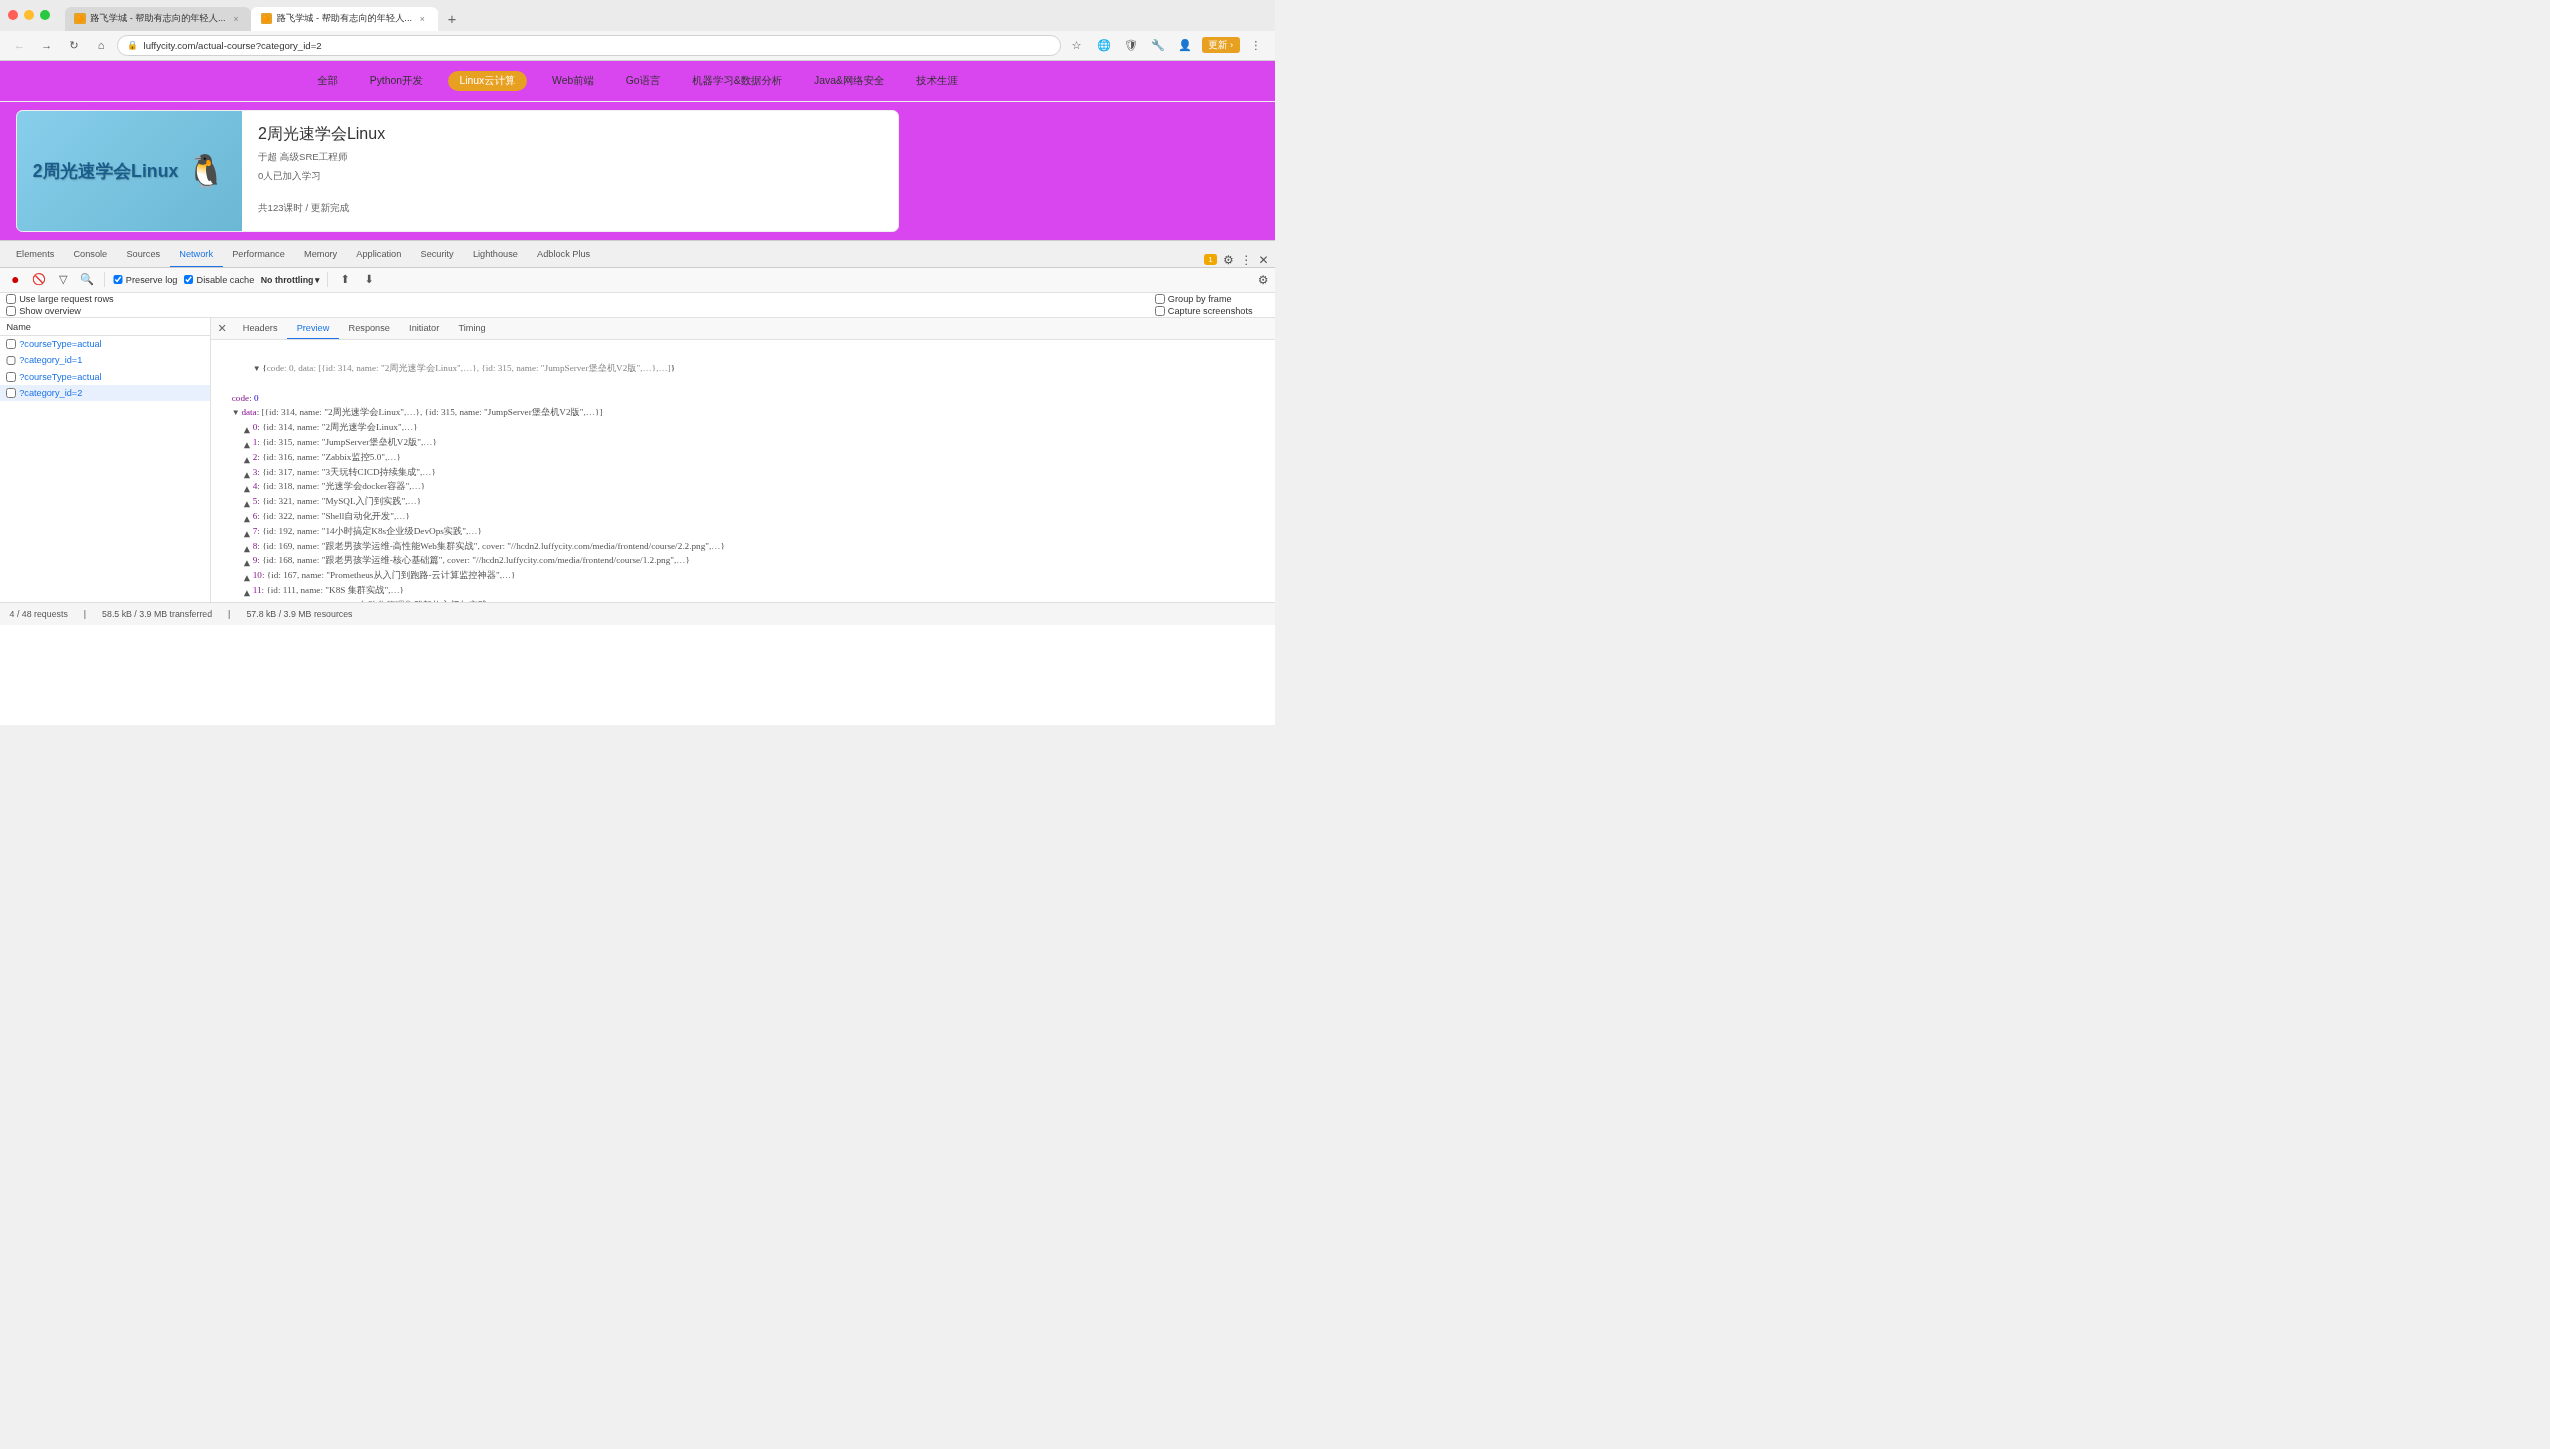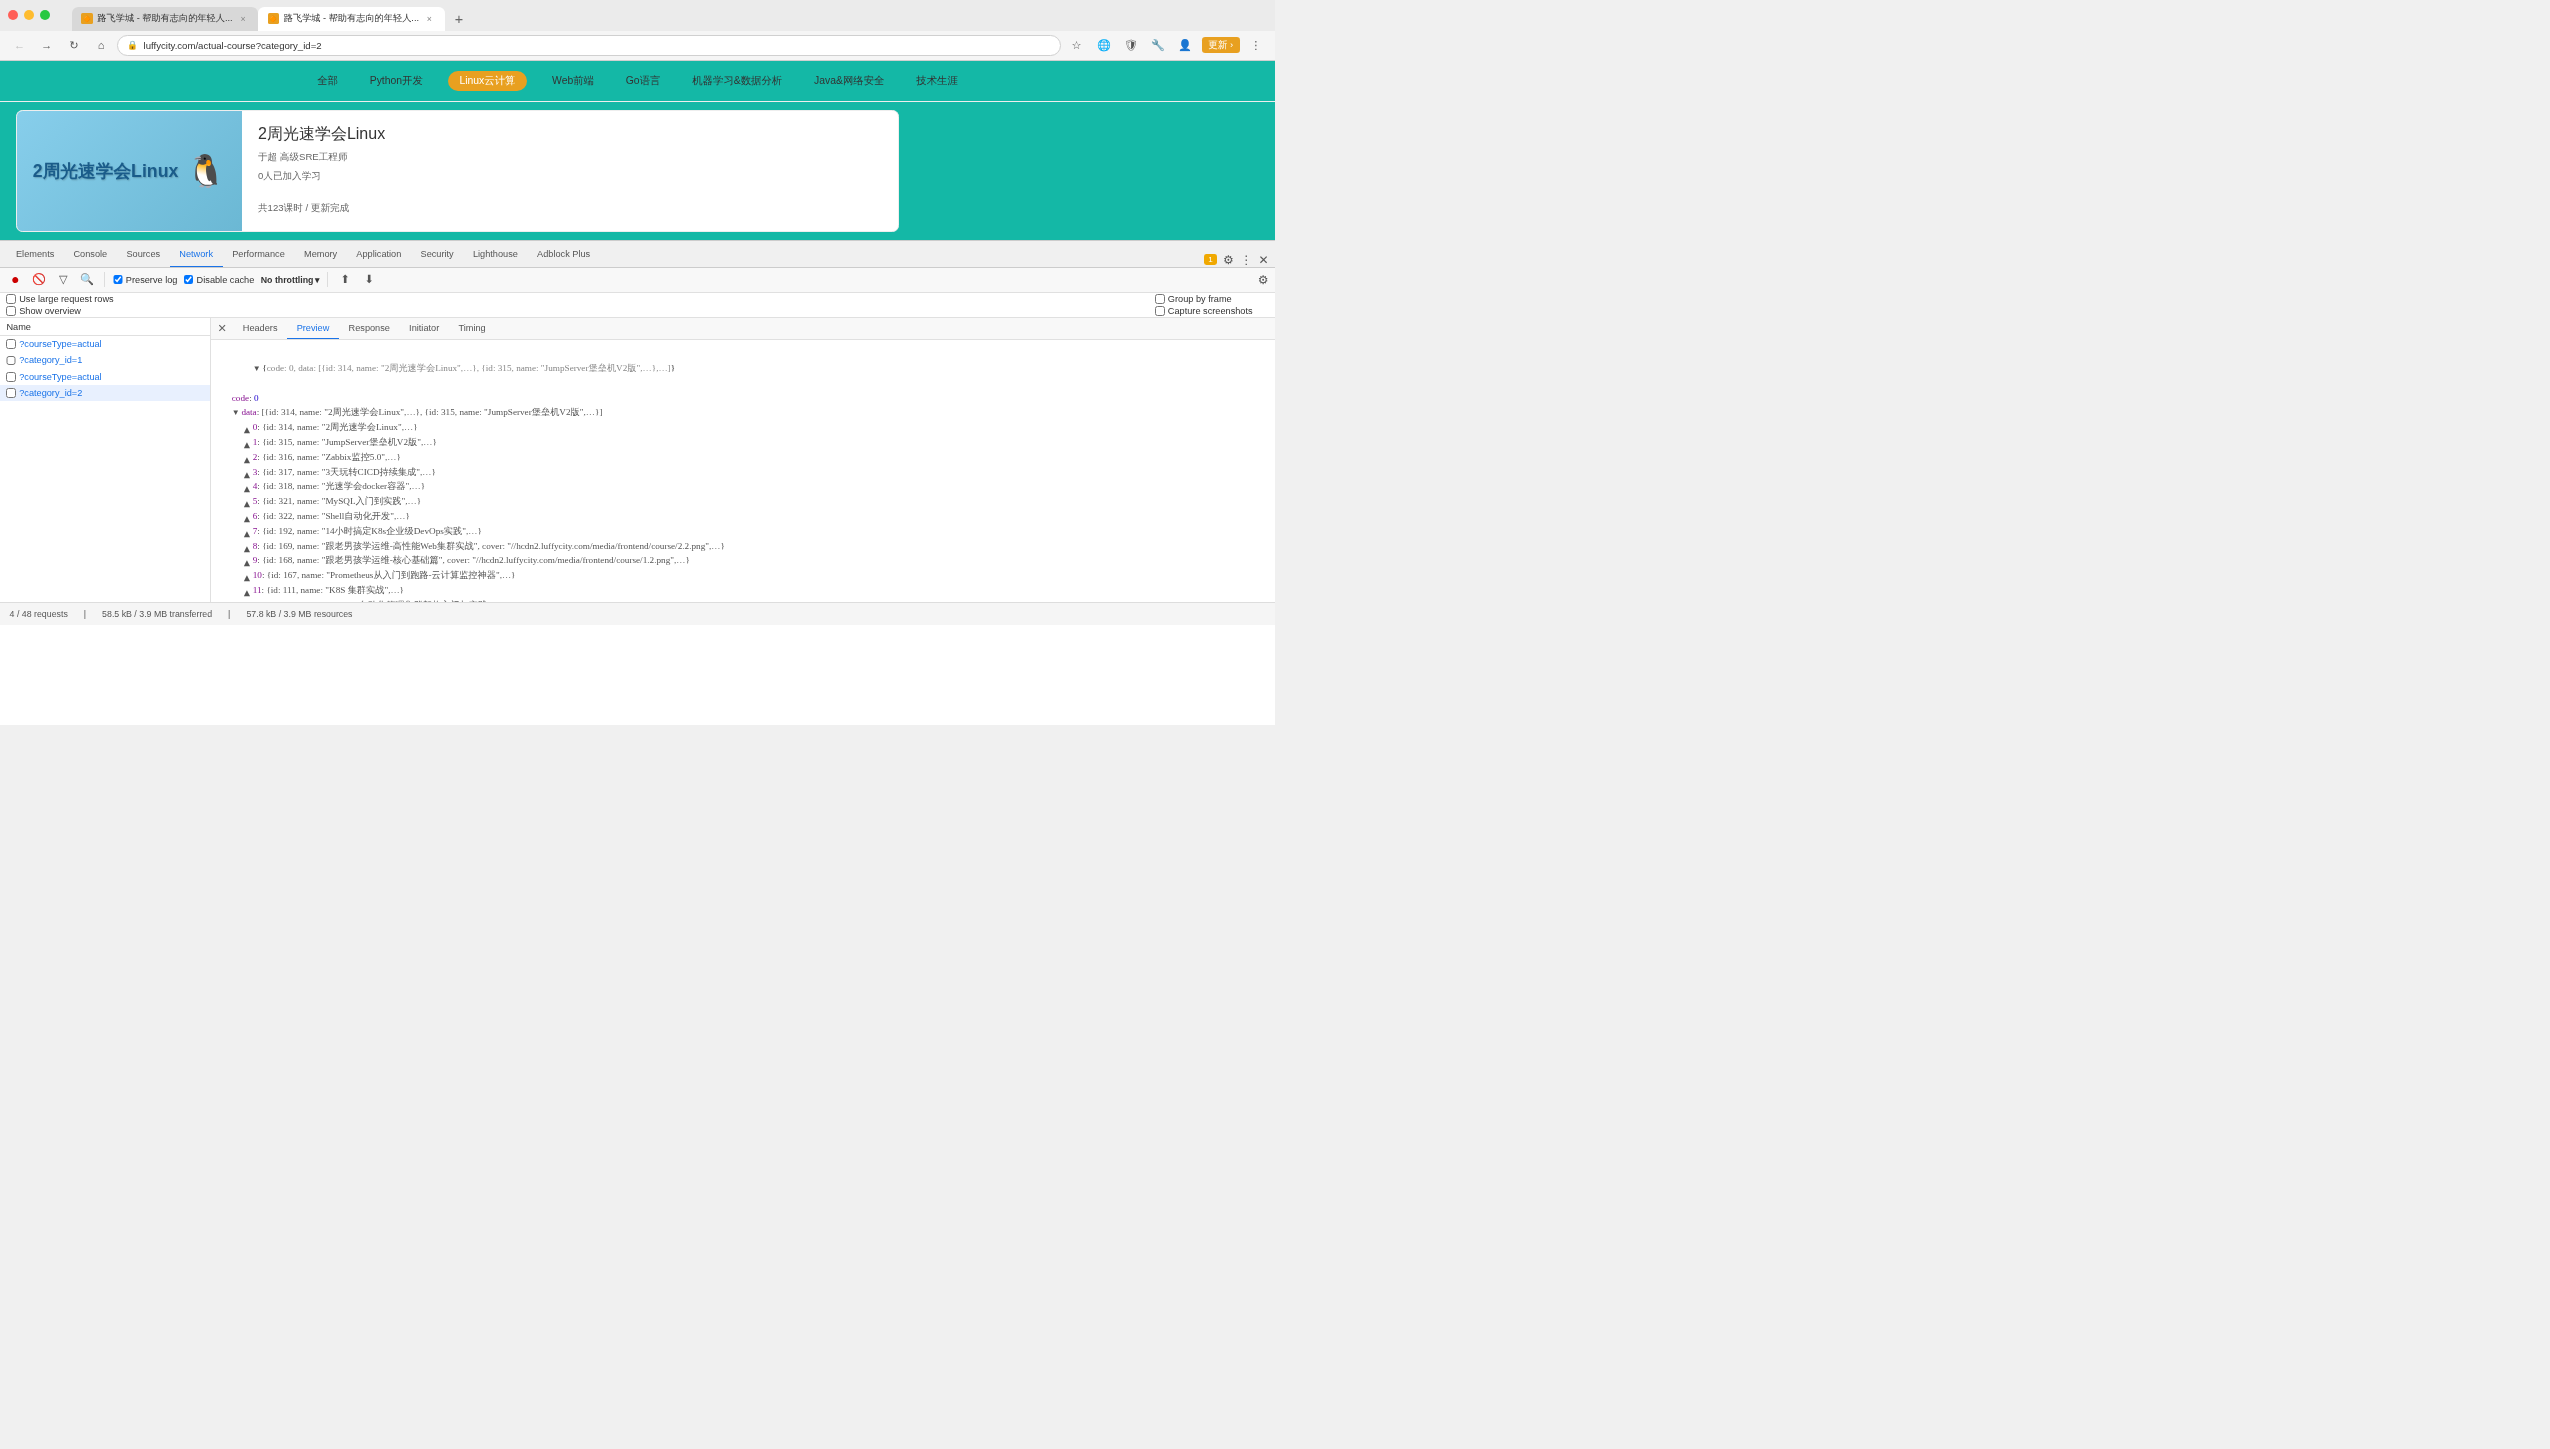--- a/index.html
+++ b/index.html
@@ -2,21 +2,21 @@
 <html style="font-size:13px"><head>
   <meta charset="utf-8">
   <style>
     * { margin: 0; padding: 0; box-sizing: border-box; }
     body { font-family: -apple-system, BlinkMacSystemFont, 'Helvetica Neue', sans-serif; background: #f0f0f0; width: 1275px; height: 725px; overflow: hidden; }
 
     
     .browser-window { background: #ebebeb; width: 100%; height: 100%; display: flex; flex-direction: column; }
 
     
-    .title-bar { background: #ebebeb; height: 30.5px; display: flex; align-items: center; padding: 0 8px; gap: 15px; }
+    .title-bar { background: #ebebeb; height: 30.5px; display: flex; align-items: center; padding: 0 8px; gap: 8px; }
     .traffic-lights { display: flex; gap: 5.6px; align-items: center; }
     .traffic-light { width: 10.4px; height: 10.4px; border-radius: 50%; }
     .tl-red { background: #ff5f57; }
     .tl-yellow { background: #febc2e; }
     .tl-green { background: #28c840; }
     .tabs-bar { display: flex; align-items: flex-end; margin-left: 6.4px; flex: 1; gap: 0; height: 30.5px; }
     .tab { display: flex; align-items: center; background: #d8d8d8; border-radius: 6.4px 6.4px 0 0; padding: 0 9.6px; height: 24px; font-size: 9.6px; color: #333; min-width: 160px; max-width: 193px; gap: 4.8px; cursor: pointer; }
     .tab.active { background: #fff; }
     .tab-favicon { width: 11.2px; height: 11.2px; border-radius: 1.6px; background: #e8a020; display: flex; align-items: center; justify-content: center; font-size: 6.4px; color: white; }
     .tab-title { flex: 1; overflow: hidden; text-overflow: ellipsis; white-space: nowrap; font-size: 9.2px; }
@@ -31,21 +31,21 @@
     .address-icon { font-size: 8.8px; color: #555; }
     .address-text { flex: 1; font-size: 9.6px; }
     .toolbar-right { display: flex; align-items: center; gap: 4.8px; }
     .toolbar-icon { width: 22.5px; height: 22.5px; display: flex; align-items: center; justify-content: center; cursor: pointer; border-radius: 50%; font-size: 11.2px; color: #555; }
     .extensions-btn { background: #e8a020; color: white; border-radius: 3.2px; padding: 1.6px 6.4px; font-size: 9.6px; cursor: pointer; }
 
     
     .main-area { flex: 1; display: flex; flex-direction: column; background: #fff; overflow: hidden; }
 
     
-    .website-content { background: #14b8a6; padding: 0; display: flex; flex-direction: column; }
+    .website-content { background: #d946ef; padding: 0; display: flex; flex-direction: column; }
     .nav-menu { display: flex; align-items: center; justify-content: center; padding: 9.6px 0; gap: 19px; border-bottom: 0.8px solid #eee; }
     .nav-item { font-size: 10.4px; color: #333; cursor: pointer; padding: 3.2px 6.4px; }
     .nav-item.active { background: #e8a020; color: white; border-radius: 16px; padding: 3.2px 11.2px; }
 
     
     .course-section { padding: 8px 16px; }
     .course-card { display: flex; background: #fff; border-radius: 6.4px; border: 0.8px solid #eee; overflow: hidden; max-width: 883px; }
     .course-thumbnail { width: 225px; height: 120px; background: linear-gradient(135deg, #87CEEB 0%, #6BB8D4 100%); display: flex; align-items: center; justify-content: center; flex-shrink: 0; position: relative; }
     .course-thumb-text { font-size: 17.7px; font-weight: bold; color: #1a5c8a; text-shadow: 0.8px 0.8px 1.6px rgba(0,0,0,0.2); }
     .penguin-icon { font-size: 32px; margin-left: 8px; }

